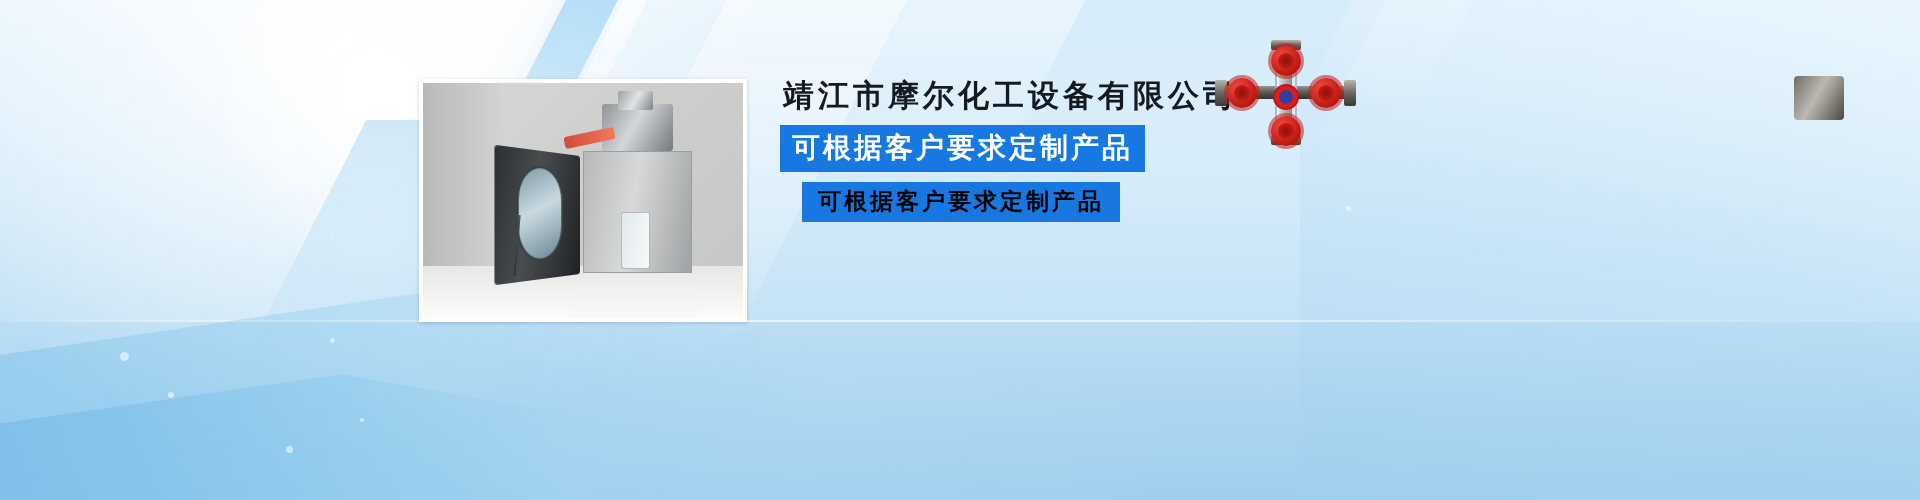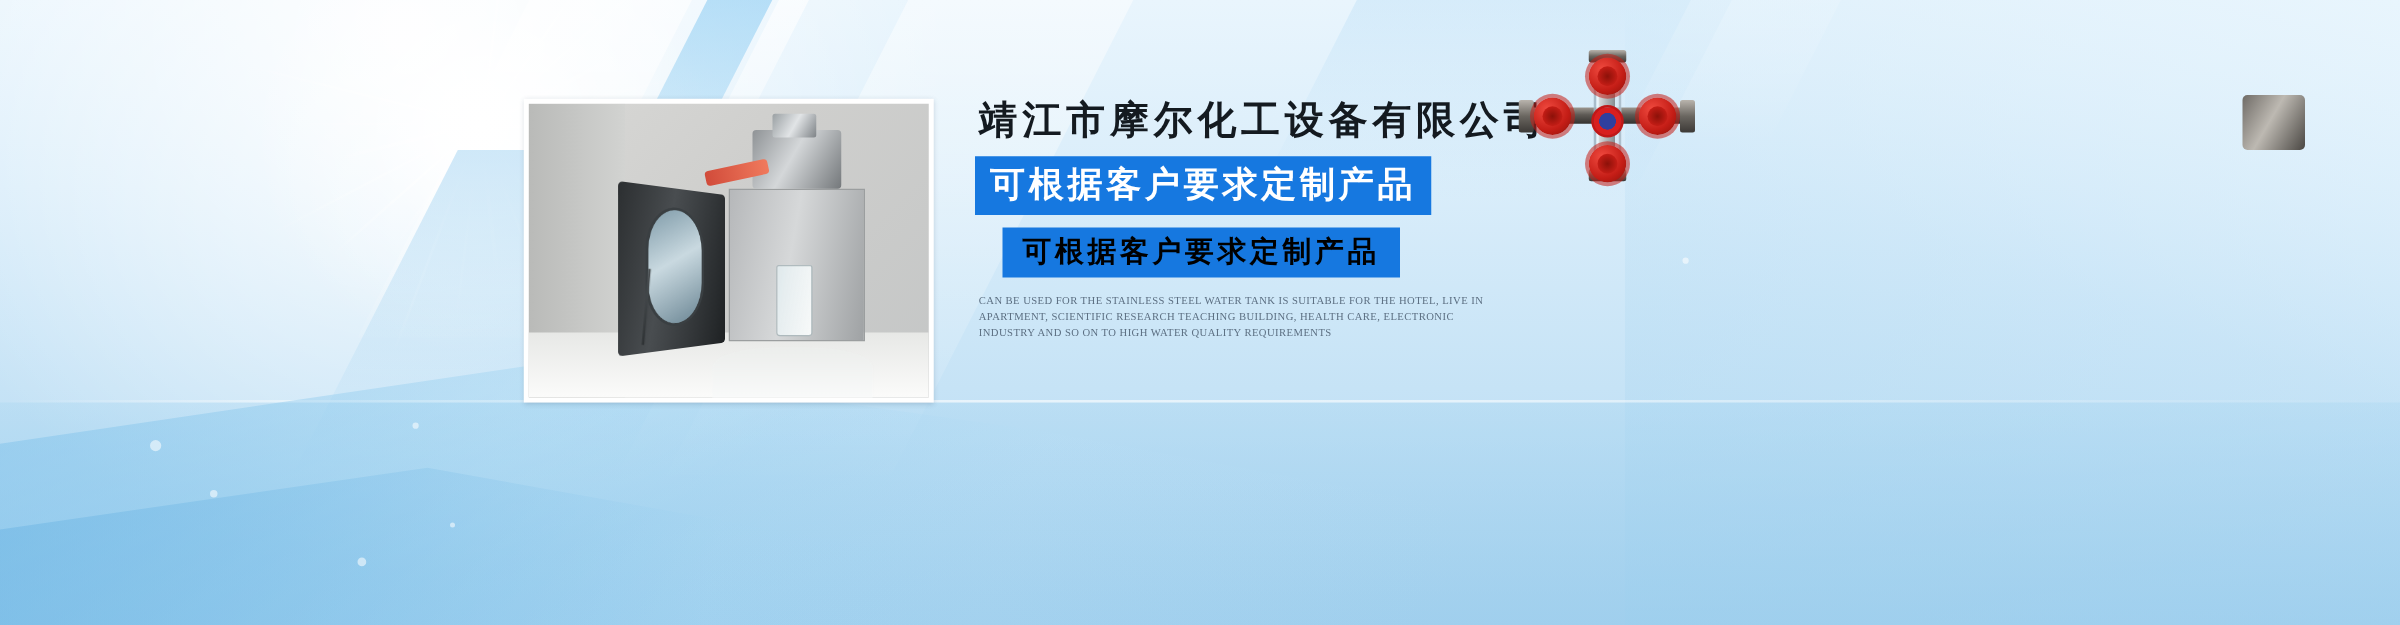--- a/index.html
+++ b/index.html
@@ -319,21 +319,20 @@
       <div class="ph-bottle"></div>
       <div class="ph-cord"></div>
       <div class="ph-pedestal"></div>
     </div>
   </div>
 
   <div class="textblock">
     <div class="company-title">靖江市摩尔化工设备有限公司</div>
     <div><span class="hl-blue">可根据客户要求定制产品</span></div>
     <div><span class="hl-blue2">可根据客户要求定制产品</span></div>
-    <div class="eng">CAN BE USED FOR THE STAINLESS STEEL WATER TANK IS SUITABLE FOR THE HOTEL, LIVE IN APARTMENT, SCIENTIFIC RESEARCH TEACHING BUILDING, HEALTH CARE, ELECTRONIC INDUSTRY AND SO ON TO HIGH WATER QUALITY REQUIREMENTS</div>
   </div>
 
 
   <div class="eq eqA">
     <div class="pipeH"></div>
     <div class="pipeV"></div>
     <div class="sightglass"></div>
     <div class="flange" style="left:2px;top:40px;width:12px;height:26px;"></div>
     <div class="flange" style="left:131px;top:40px;width:12px;height:26px;"></div>
     <div class="flange" style="left:58px;top:0px;width:30px;height:10px;"></div>

